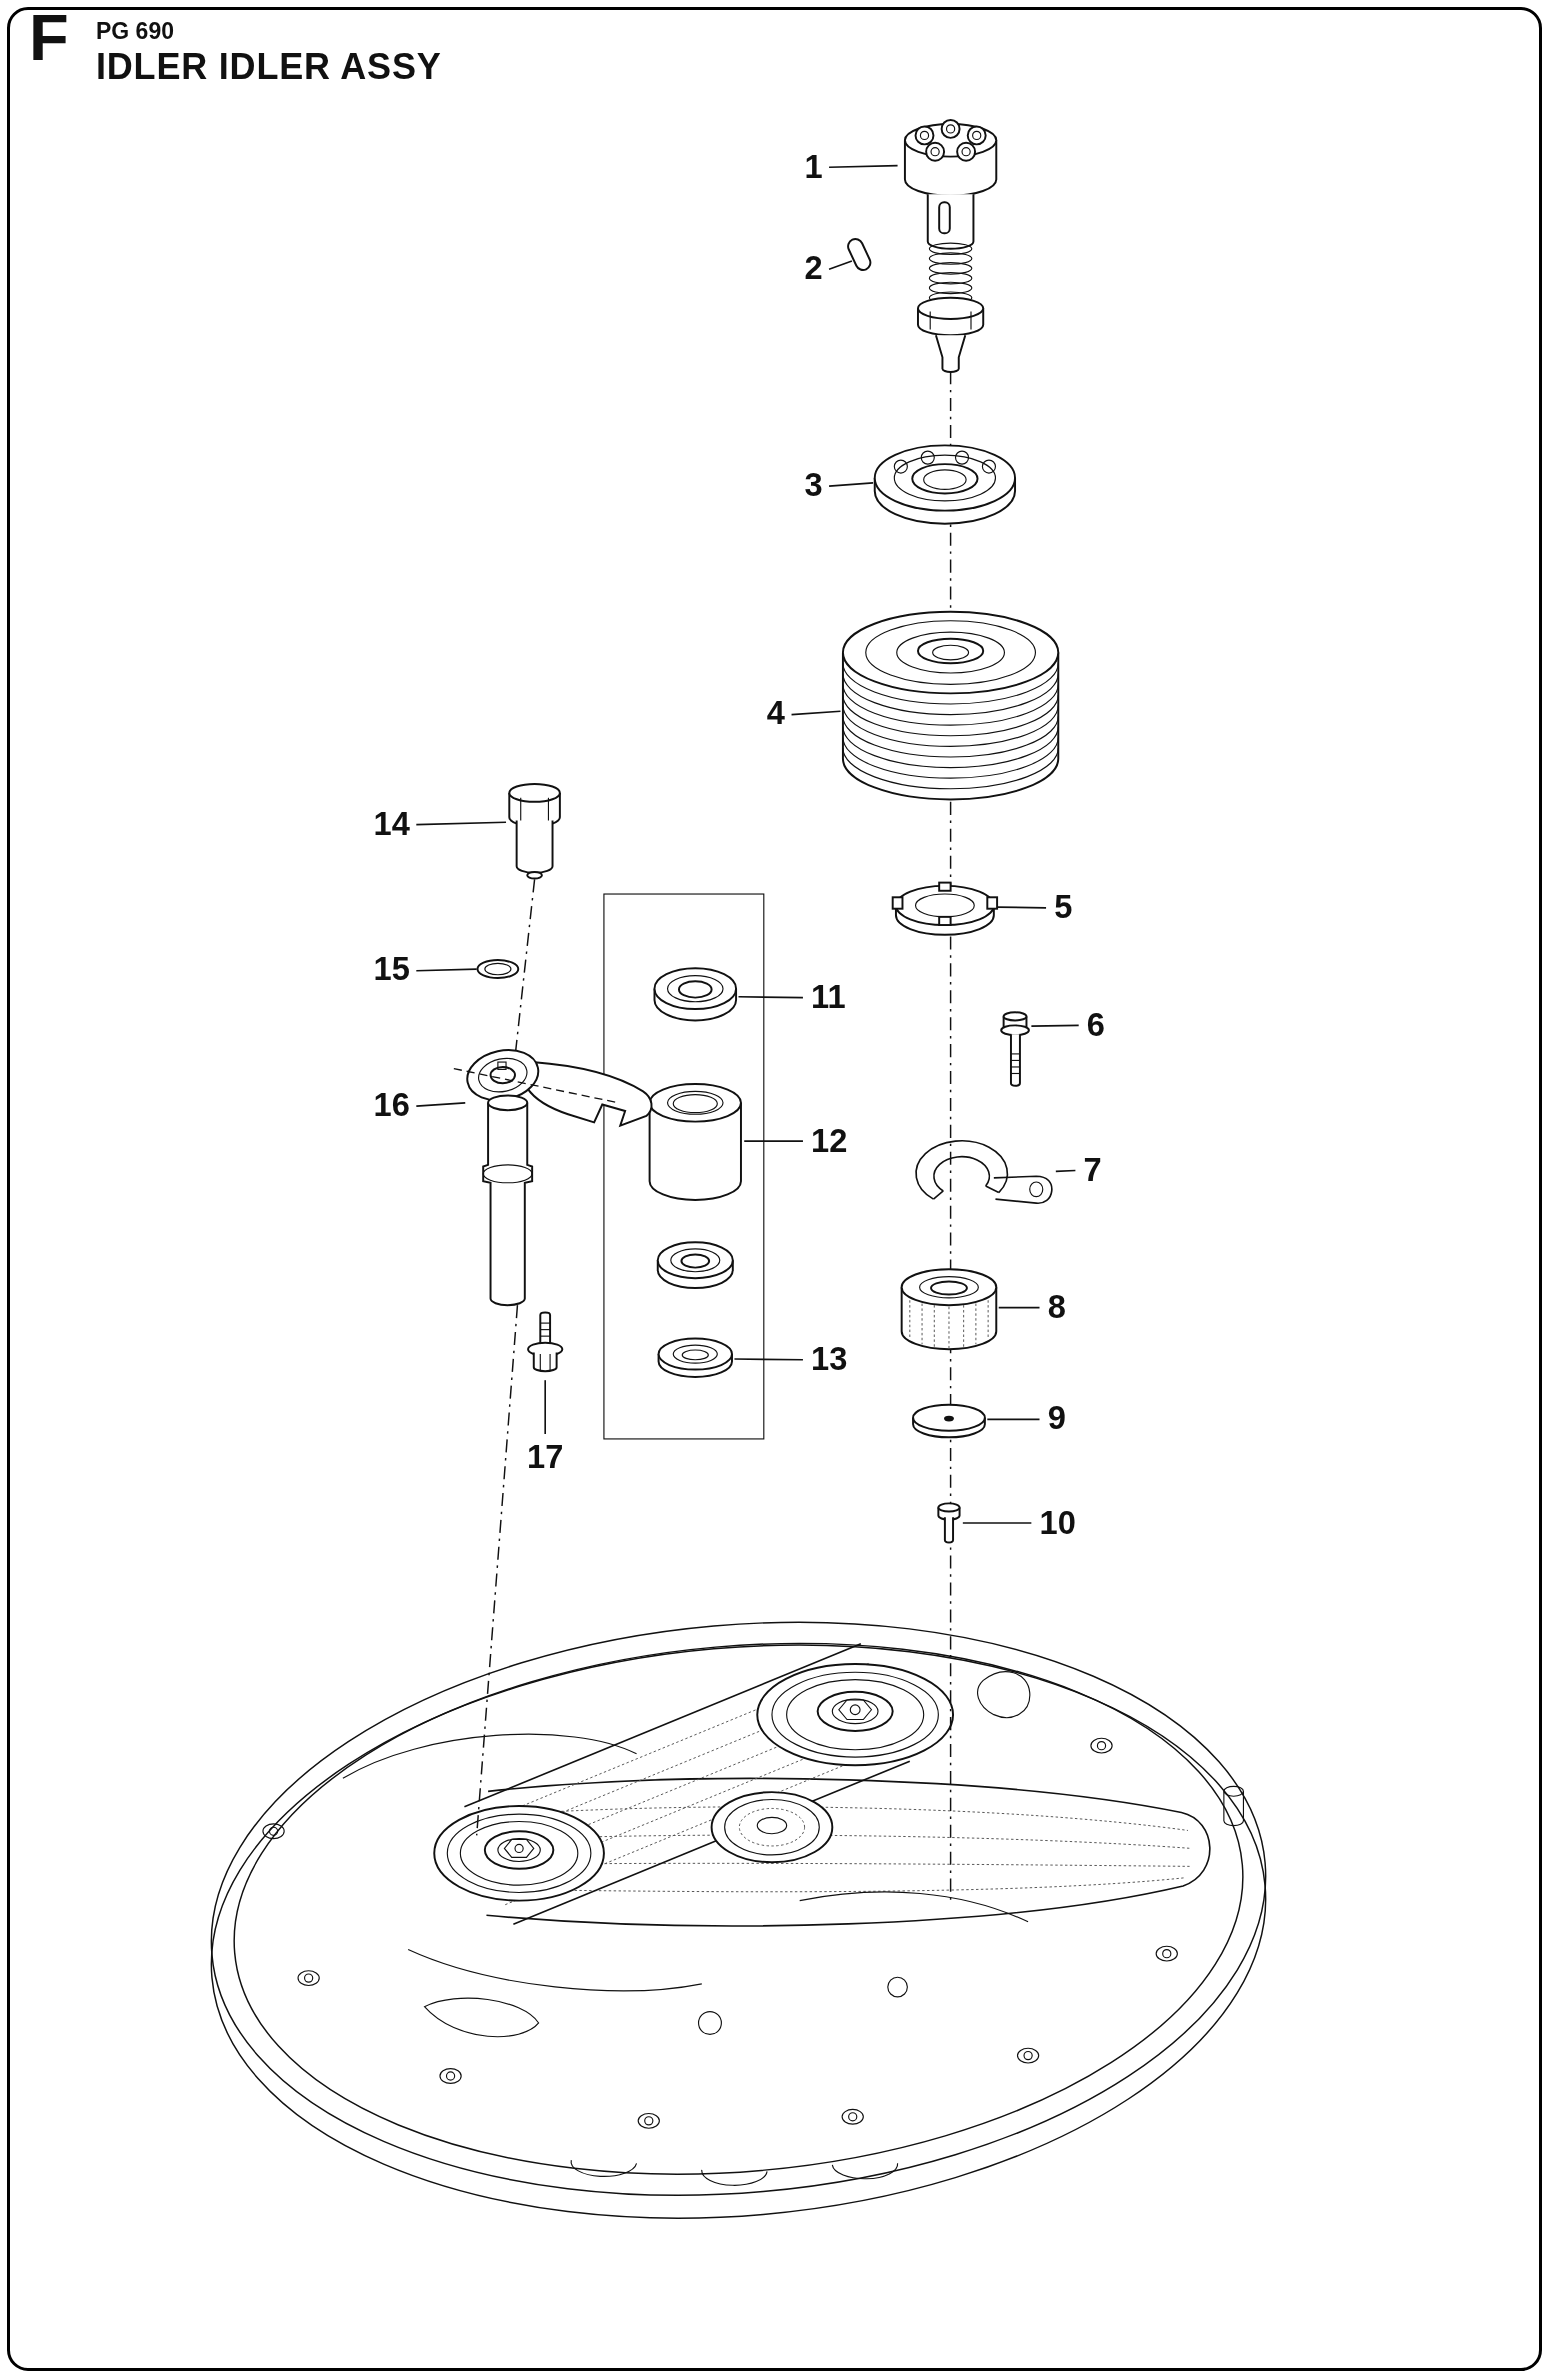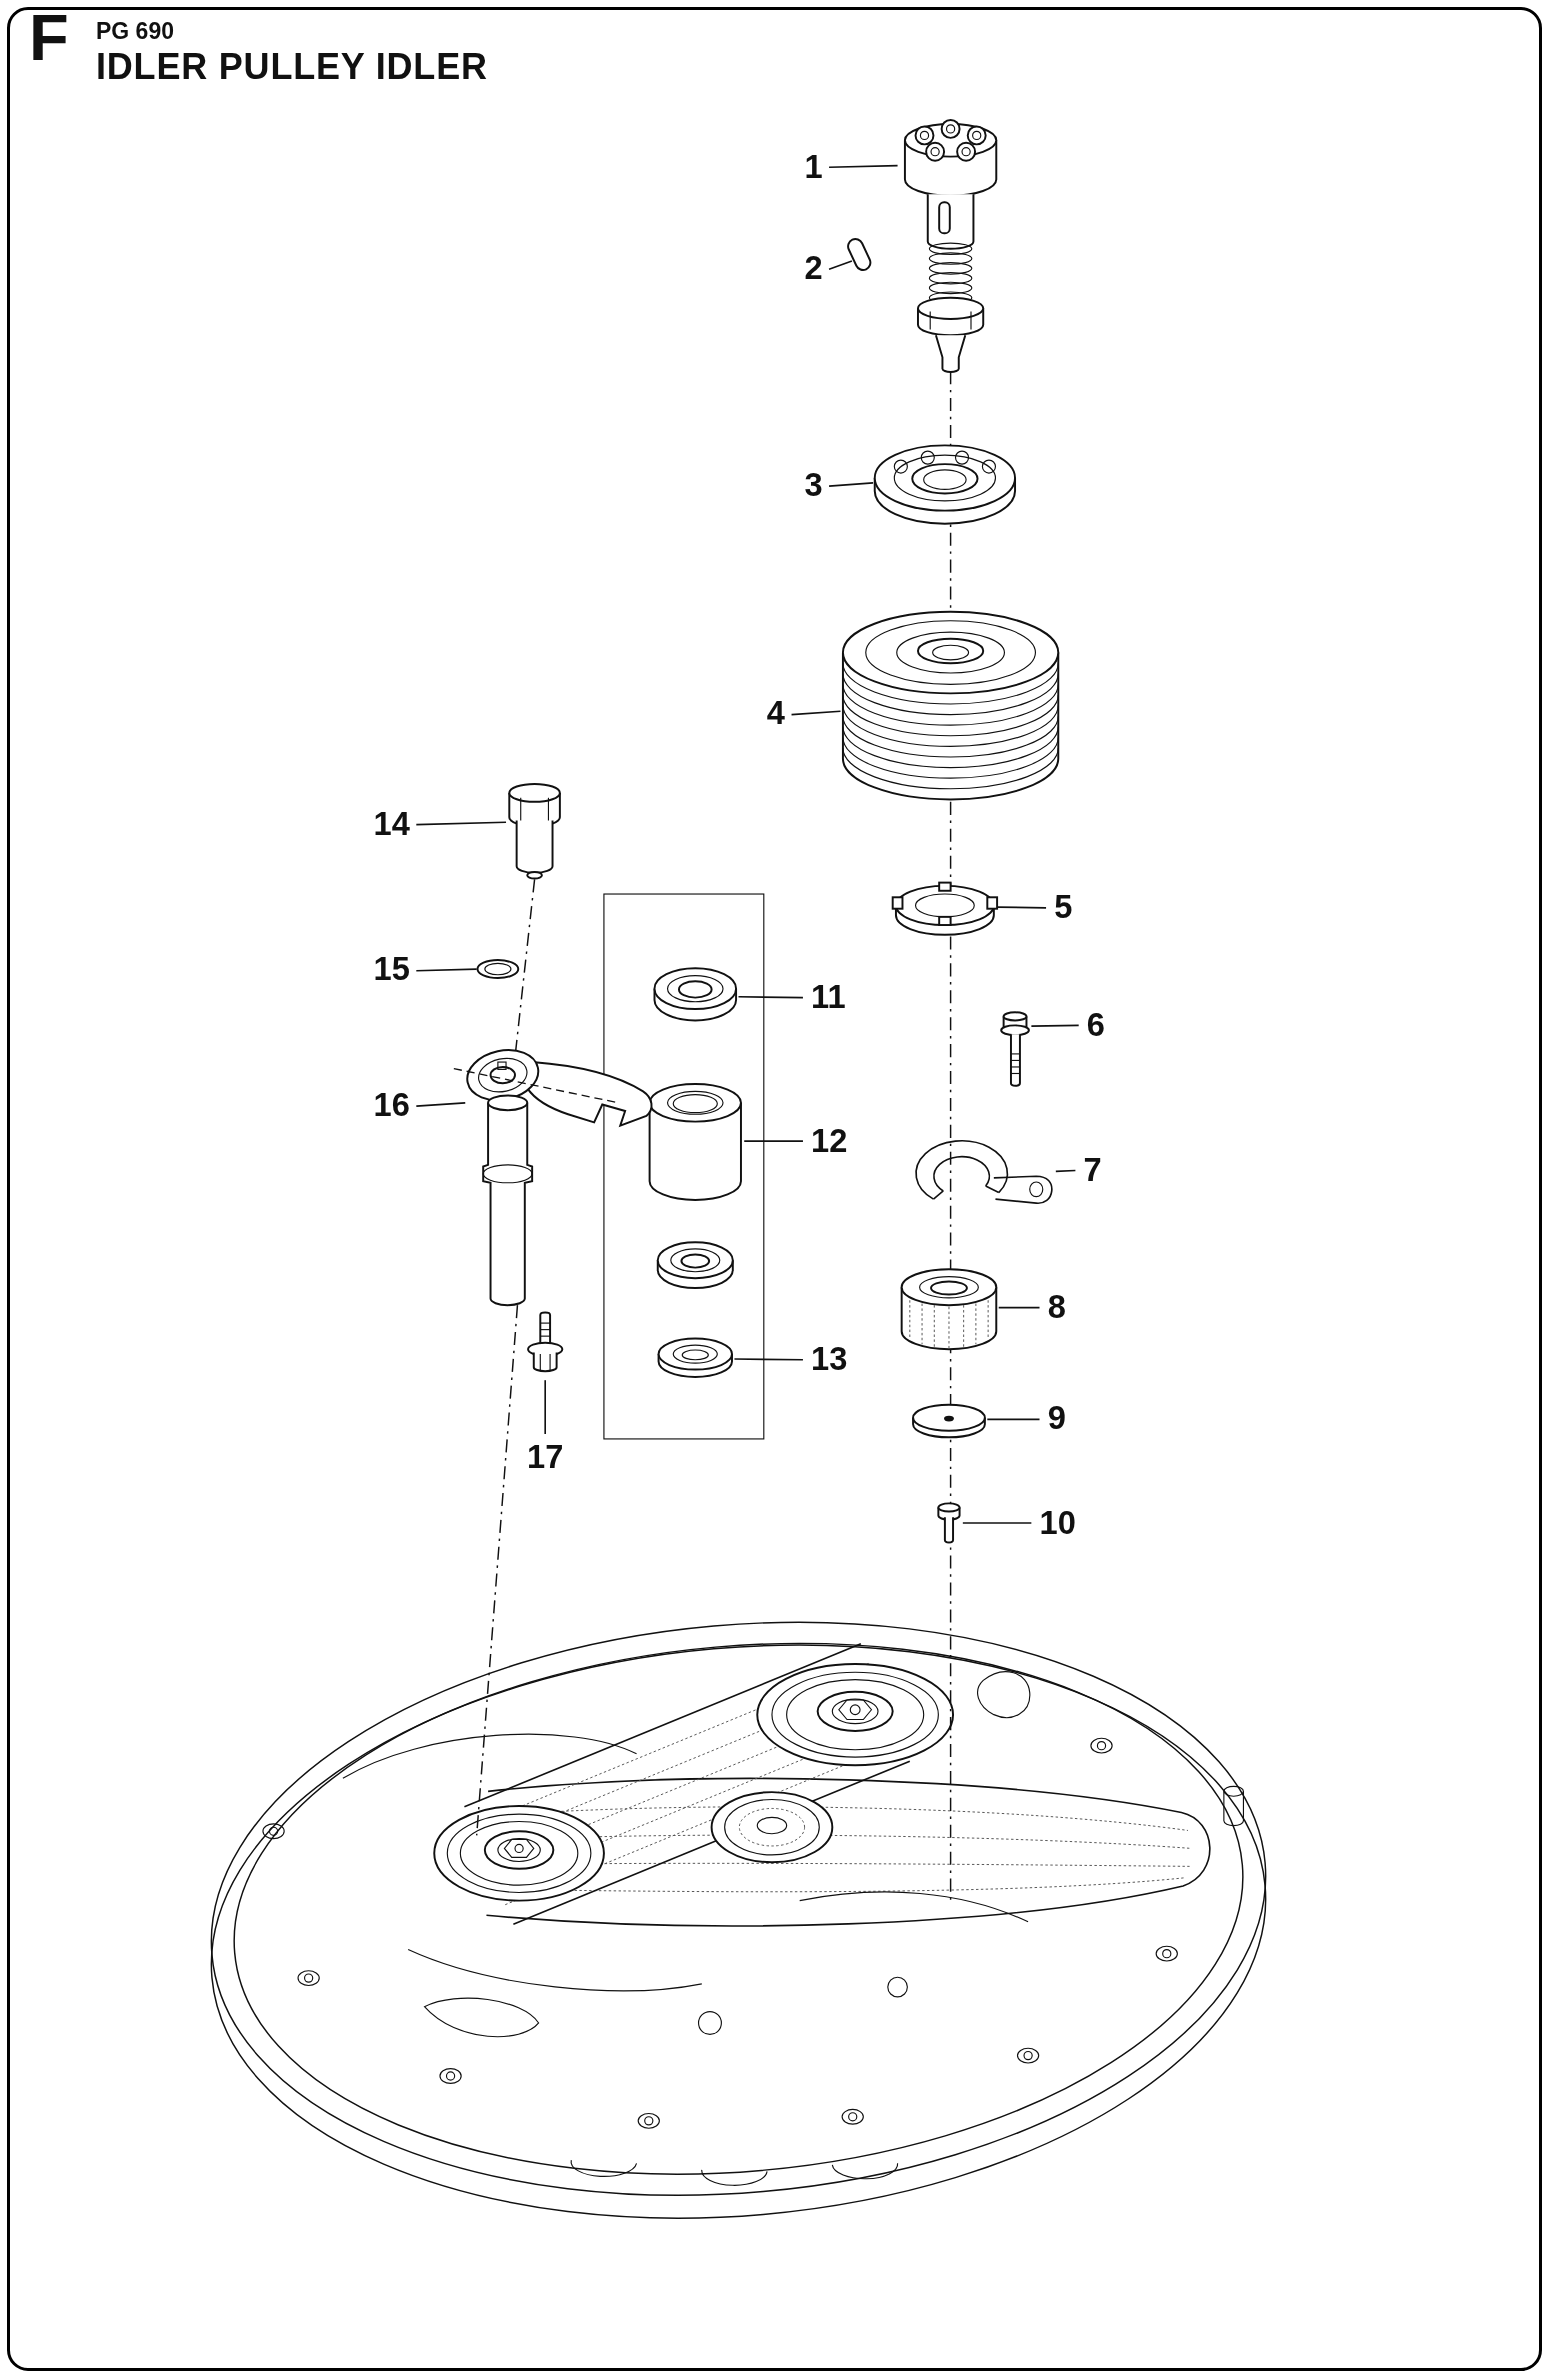--- a/index.html
+++ b/index.html
@@ -46,21 +46,21 @@
   .deck{stroke:#111;stroke-width:1.8;fill:none;}
 </style>
 </head>
 <body>
 
 <div class="page">
   <div class="frame"></div>
 
   <div class="hdr-letter">F</div>
   <div class="hdr-model">PG 690</div>
-  <div class="hdr-title">IDLER PULLEY IDLER</div>
+  <div class="hdr-title">IDLER IDLER ASSY</div>
 
   <svg width="1548" height="2377" viewBox="0 0 1897 2914">
 
     <g>
       <ellipse class="deck" cx="905" cy="2340" rx="648" ry="348" transform="rotate(-5 905 2340)"></ellipse>
       <ellipse class="deck" cx="905" cy="2368" rx="648" ry="348" transform="rotate(-5 905 2368)"></ellipse>
       <ellipse class="deck" cx="905" cy="2340" rx="620" ry="322" transform="rotate(-5 905 2340)"></ellipse>
 
       <g>
         <path class="ln" d="M 598,2196 C 860,2168 1230,2178 1448,2222 C 1492,2232 1496,2296 1450,2312 C 1230,2364 860,2372 596,2348"></path>

